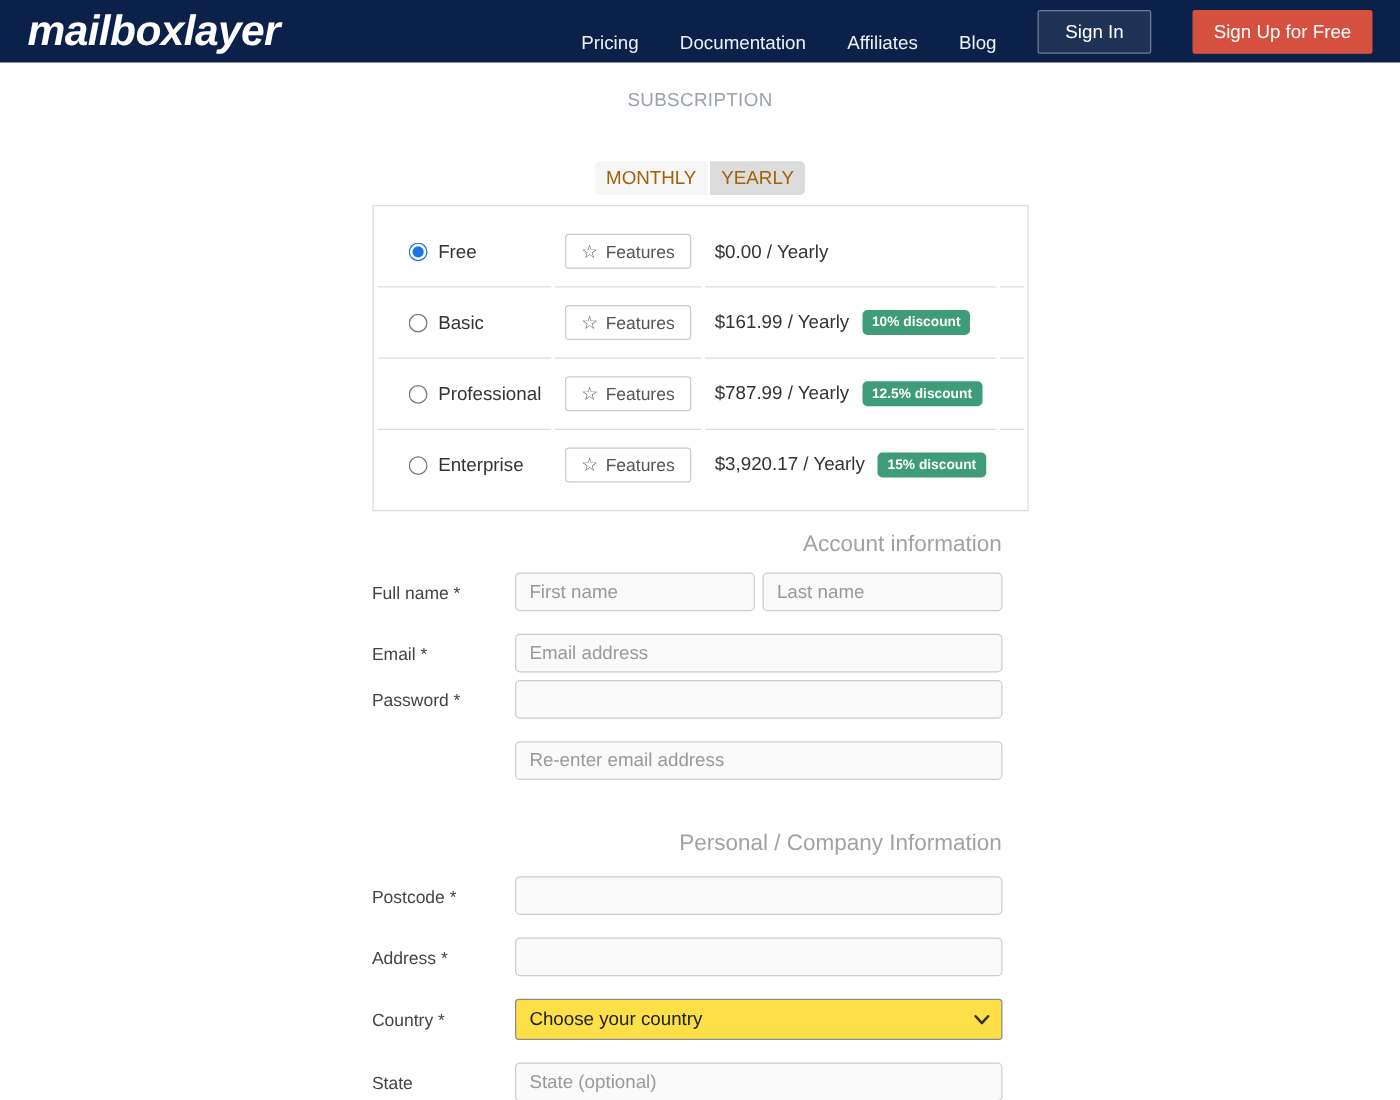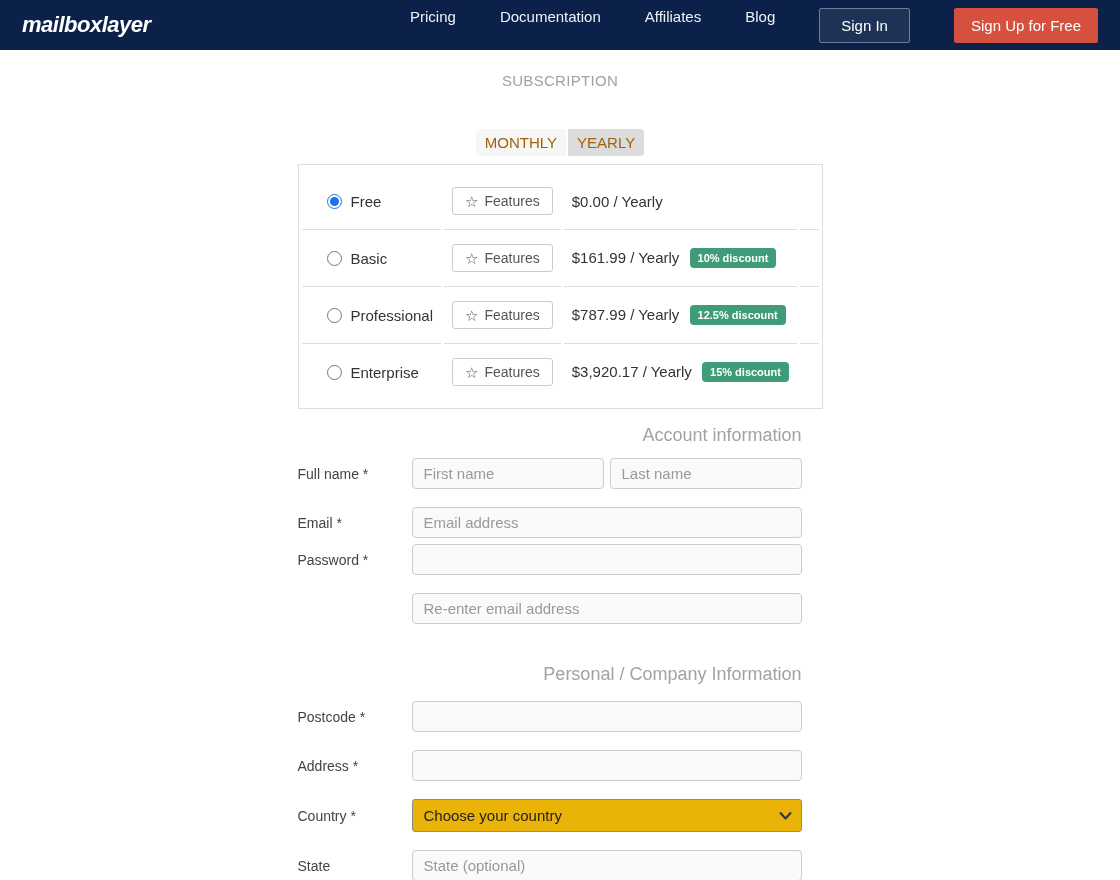--- a/index.html
+++ b/index.html
@@ -12,24 +12,24 @@
   }
 
   
   .navbar {
     height: 50px;
     background: var(--navbar_bg, #0b2149);
     display: flex; align-items: center; justify-content: space-between;
     padding: 0 22px;
   }
   .brand {
-    color: #fff; font-size: 22px; font-weight: bold; font-style: italic;
+    color: #fff; font-size: 34px; font-weight: bold; font-style: italic;
     letter-spacing: -0.5px; cursor: pointer; user-select: none;
   }
-  .nav-links { display: flex; align-items: flex-start; gap: 44px; }
+  .nav-links { display: flex; align-items: flex-end; gap: 33px; }
   .nav-link {
     color: #eef1f6; font-size: 15px; text-decoration: none; cursor: pointer;
   }
   .btn-signin {
     display: inline-block; color: #fff; font-size: 15px; cursor: pointer;
     background: #1e3256; border: 1px solid #6f7d99; border-radius: 2px;
     padding: 8px 21px; text-decoration: none;
   }
   .btn-signup {
     display: inline-block; color: #fff; font-size: 15px; cursor: pointer;
@@ -95,21 +95,21 @@
   .text-input {
     width: 100%; height: 31px; border: 1px solid #ccc; border-radius: 4px;
     background: #fafafa; padding: 5px 11px; font-family: inherit; font-size: 15px; color: #333;
   }
   .text-input::placeholder { color: #999; }
   .split { display: flex; gap: 6px; }
   .split .text-input { flex: 1; min-width: 0; }
   .select-wrap { position: relative; }
   .country-select {
     width: 100%; height: 33px; appearance: none; -webkit-appearance: none; -moz-appearance: none;
-    border: 1px solid #8b8b8b; border-radius: 3px; background: #eab308;
+    border: 1px solid #8b8b8b; border-radius: 3px; background: #fde047;
     padding: 5px 30px 5px 11px; font-family: inherit; font-size: 15px; color: #222; cursor: pointer;
   }
   .chevron-icon {
     position: absolute; right: 10px; top: 50%; transform: translateY(-50%);
     pointer-events: none; line-height: 0;
   }
 </style>
 </head>
 <body>
 

